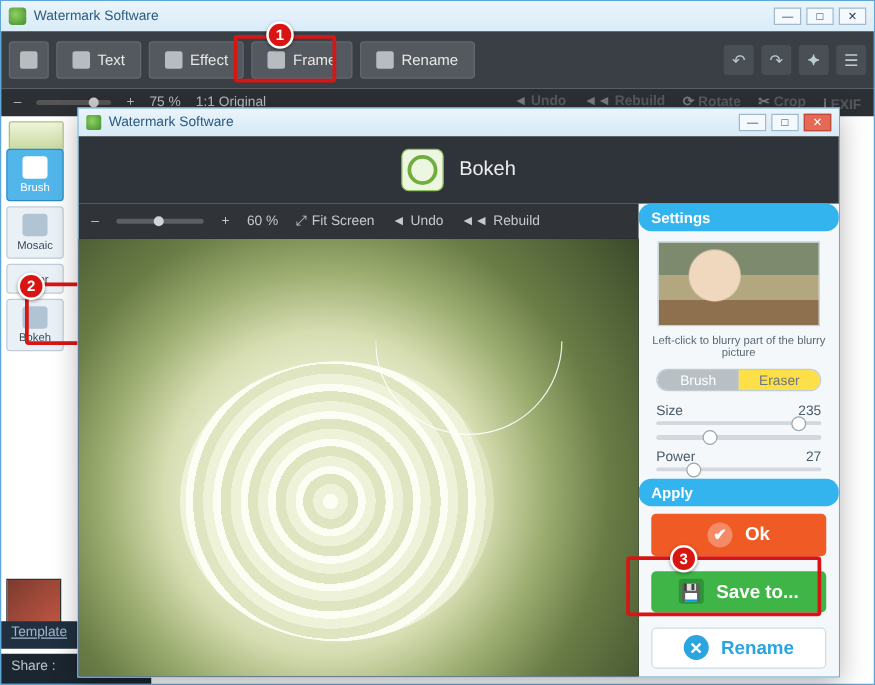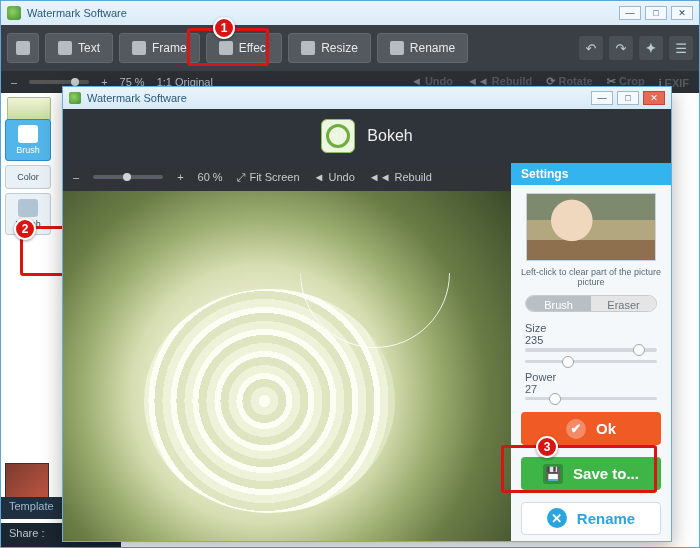--- a/index.html
+++ b/index.html
@@ -48,21 +48,21 @@
   .tool.active .ti { background: #fff; }
   .highlight-bokeh { position: absolute; left: 20px; top: 226px; width: 50px; height: 50px;
     border: 3px solid #d91514; border-radius: 3px; pointer-events: none; }
 
   
   .thumb-strip { position: absolute; left: 6px; top: 96px; width: 44px; height: 24px;
     background: linear-gradient(#eef5d8,#c8d9a0); border: 1px solid #aac078; border-radius: 2px; }
 
   
   .templates { position: absolute; left: 0; bottom: 28px; width: 120px; height: 22px; background: #203040;
-    color: #9fb8cd; font-size: 11px; padding: 3px 8px; }
+    color: #9fb8cd; font-size: 11px; padding: 3px 8px; text-decoration: underline; }
   .tpl-thumb { position: absolute; left: 4px; bottom: 48px; width: 44px; height: 36px;
     background: linear-gradient(135deg,#7b3b2f,#c05542); border: 1px solid #333; }
   .share { position: absolute; left: 0; bottom: 0; width: 120px; height: 24px; background: #1b2630;
     color: #b8c4ce; font-size: 11px; padding: 4px 8px; }
 
   
   .win-dialog { position: absolute; left: 62px; top: 86px; width: 610px; height: 456px;
     background: #fff; border: 1px solid #6aaed8; box-shadow: 0 6px 20px rgba(0,0,0,.3); }
   .win-dialog .titlebar { height: 22px; background: linear-gradient(#eaf4fb,#d6eaf6);
     display: flex; align-items: center; padding: 0 6px; font-size: 11px; color: #2a5a7f; }
@@ -93,34 +93,34 @@
   }
   .petals { position:absolute; left:18%; top:28%; width:56%; height:64%;
     background: repeating-radial-gradient(circle at 48% 50%, #fcfef4 0 6px, #eef2d8 6px 14px, #dfe5c0 14px 22px);
     border-radius: 50%; filter: blur(.4px); }
   .brush-ring { position:absolute; left:53%; top:2%; width:150px; height:150px;
     border:1px solid rgba(255,255,255,.85); border-radius:50%; clip-path: inset(50% 0 0 0); }
 
   
   .settings-col { width: 160px; background: #f4f8fb; display:flex; flex-direction:column; }
   .sec-head { height: 24px; background: #34b4ef; color: #fff; font-size: 12px; font-weight: 600;
-    padding: 4px 10px; }
+    padding: 4px 10px; border-radius: 10px; }
   .preview { margin: 8px auto 4px; width: 130px; height: 78px; border: 1px solid #c8d2da;
     background:
       radial-gradient(circle at 35% 40%, #f0d8bf 0 22%, transparent 23%),
       linear-gradient(180deg,#7e8a6e 0 40%, #b2a77f 40% 70%, #8e704e 70% 100%);
     position: relative; }
   .hint { font-size: 9px; color: #5a6a76; text-align: center; padding: 2px 6px 8px; }
   .seg { width: 132px; margin: 0 auto 8px; display:flex; border-radius: 12px; overflow:hidden;
     border:1px solid #c3ccd3; }
-  .seg span { flex:1; text-align:center; font-size:11px; padding:3px 0; background:#e5e5e5; color:#6a7680; cursor:pointer; }
+  .seg span { flex:1; text-align:center; font-size:11px; padding:3px 0; background:#fde047; color:#6a7680; cursor:pointer; }
   .seg span.on { background:#b8c0c6; color:#fff; }
 
   .slider-row { display:flex; justify-content:space-between; font-size:11px; color:#4b5a66;
-    padding: 2px 14px 0; flex-direction: column; }
+    padding: 2px 14px 0; }
   .slider { width:132px; margin:2px auto 6px; height:4px; background:#d2d8dd; border-radius:2px; position:relative; }
   .slider .knob { position:absolute; top:-4px; width:12px; height:12px; background:#fff;
     border:1px solid #9aa6af; border-radius:50%; }
 
   .apply-head { margin-top: auto; }
   .big-btn { height: 38px; margin: 6px 10px; border-radius: 4px; display:flex; align-items:center;
     justify-content:center; gap:10px; font-size:15px; font-weight:600; cursor:pointer; }
   .big-btn .bi { width:20px; height:20px; display:flex; align-items:center; justify-content:center;
     background: rgba(255,255,255,.3); border-radius:50%; font-size:13px; }
   .btn-ok { background:#f05a24; color:#fff; }
@@ -154,29 +154,25 @@
   <div class="main-toolbar">
     <div class="tb-btn small">
       <span class="tb-ico"></span>
     </div>
     <div class="tb-btn">
       <span class="tb-ico"></span>
       <span>Text</span>
     </div>
     <div class="tb-btn">
       <span class="tb-ico"></span>
+      <span>Effect</span>
+    </div>
+    <div class="tb-btn">
+      <span class="tb-ico"></span>
       <span>Frame</span>
-    </div>
-    <div class="tb-btn">
-      <span class="tb-ico"></span>
-      <span>Effect</span>
-    </div>
-    <div class="tb-btn">
-      <span class="tb-ico"></span>
-      <span>Resize</span>
     </div>
     <div class="tb-btn">
       <span class="tb-ico"></span>
       <span>Rename</span>
     </div>
     <div class="tb-right">
       <span>↶</span>
       <span>↷</span>
       <span>⯌</span>
       <span>☰</span>
@@ -198,20 +194,24 @@
     </div>
   </div>
 
   <div class="thumb-strip"></div>
 
   <div class="left-tools">
     <div class="tool active">
       <span class="ti"></span>
       <span>Brush</span>
     </div>
+    <div class="tool">
+      <span class="ti"></span>
+      <span>Mosaic</span>
+    </div>
     <div class="tool" style="height:24px">
       <span>Color</span>
     </div>
     <div class="tool">
       <span class="ti"></span>
       <span>Bokeh</span>
     </div>
   </div>
 
   <div class="tpl-thumb"></div>
@@ -253,21 +253,21 @@
       <div class="canvas-area">
         <div class="flower"></div>
         <div class="petals"></div>
         <div class="brush-ring"></div>
       </div>
     </div>
 
     <div class="settings-col">
       <div class="sec-head">Settings</div>
       <div class="preview"></div>
-      <div class="hint">Left-click to clear part of the picture picture</div>
+      <div class="hint">Left-click to blurry part of the blurry picture</div>
       <div class="seg">
         <span class="on">Brush</span>
         <span>Eraser</span>
       </div>
 
       <div class="slider-row">
         <span>Size</span>
         <span>235</span>
       </div>
       <div class="slider">
@@ -279,20 +279,21 @@
         </div>
 
       <div class="slider-row">
         <span>Power</span>
         <span>27</span>
       </div>
       <div class="slider">
           <span class="knob" style="left:18%"></span>
         </div>
 
+      <div class="sec-head apply-head">Apply</div>
 
       <div class="big-btn btn-ok">
         <span class="bi">✔</span>
         <span>Ok</span>
       </div>
       <div class="big-btn btn-save">
         <span class="bi">💾</span>
         <span>Save to...</span>
       </div>
       <div class="big-btn btn-cancel">

